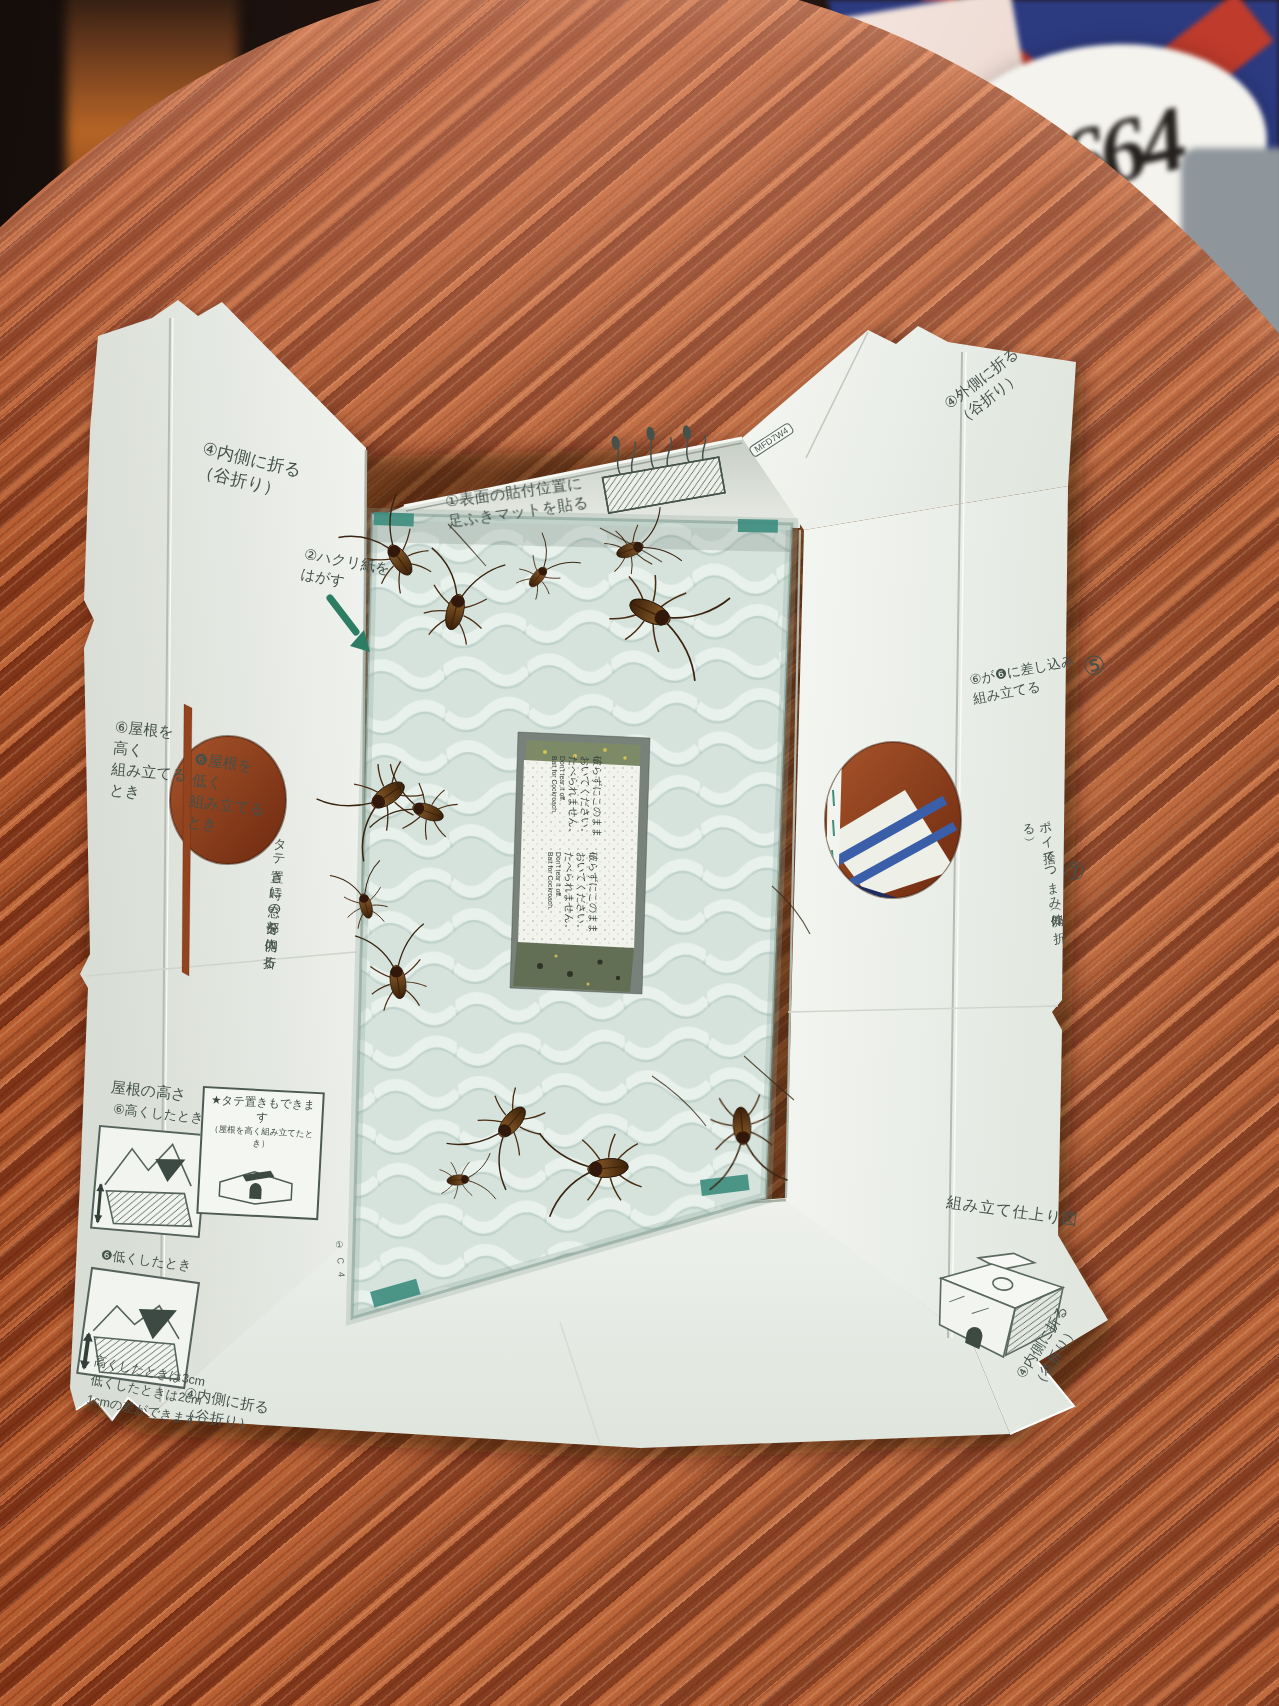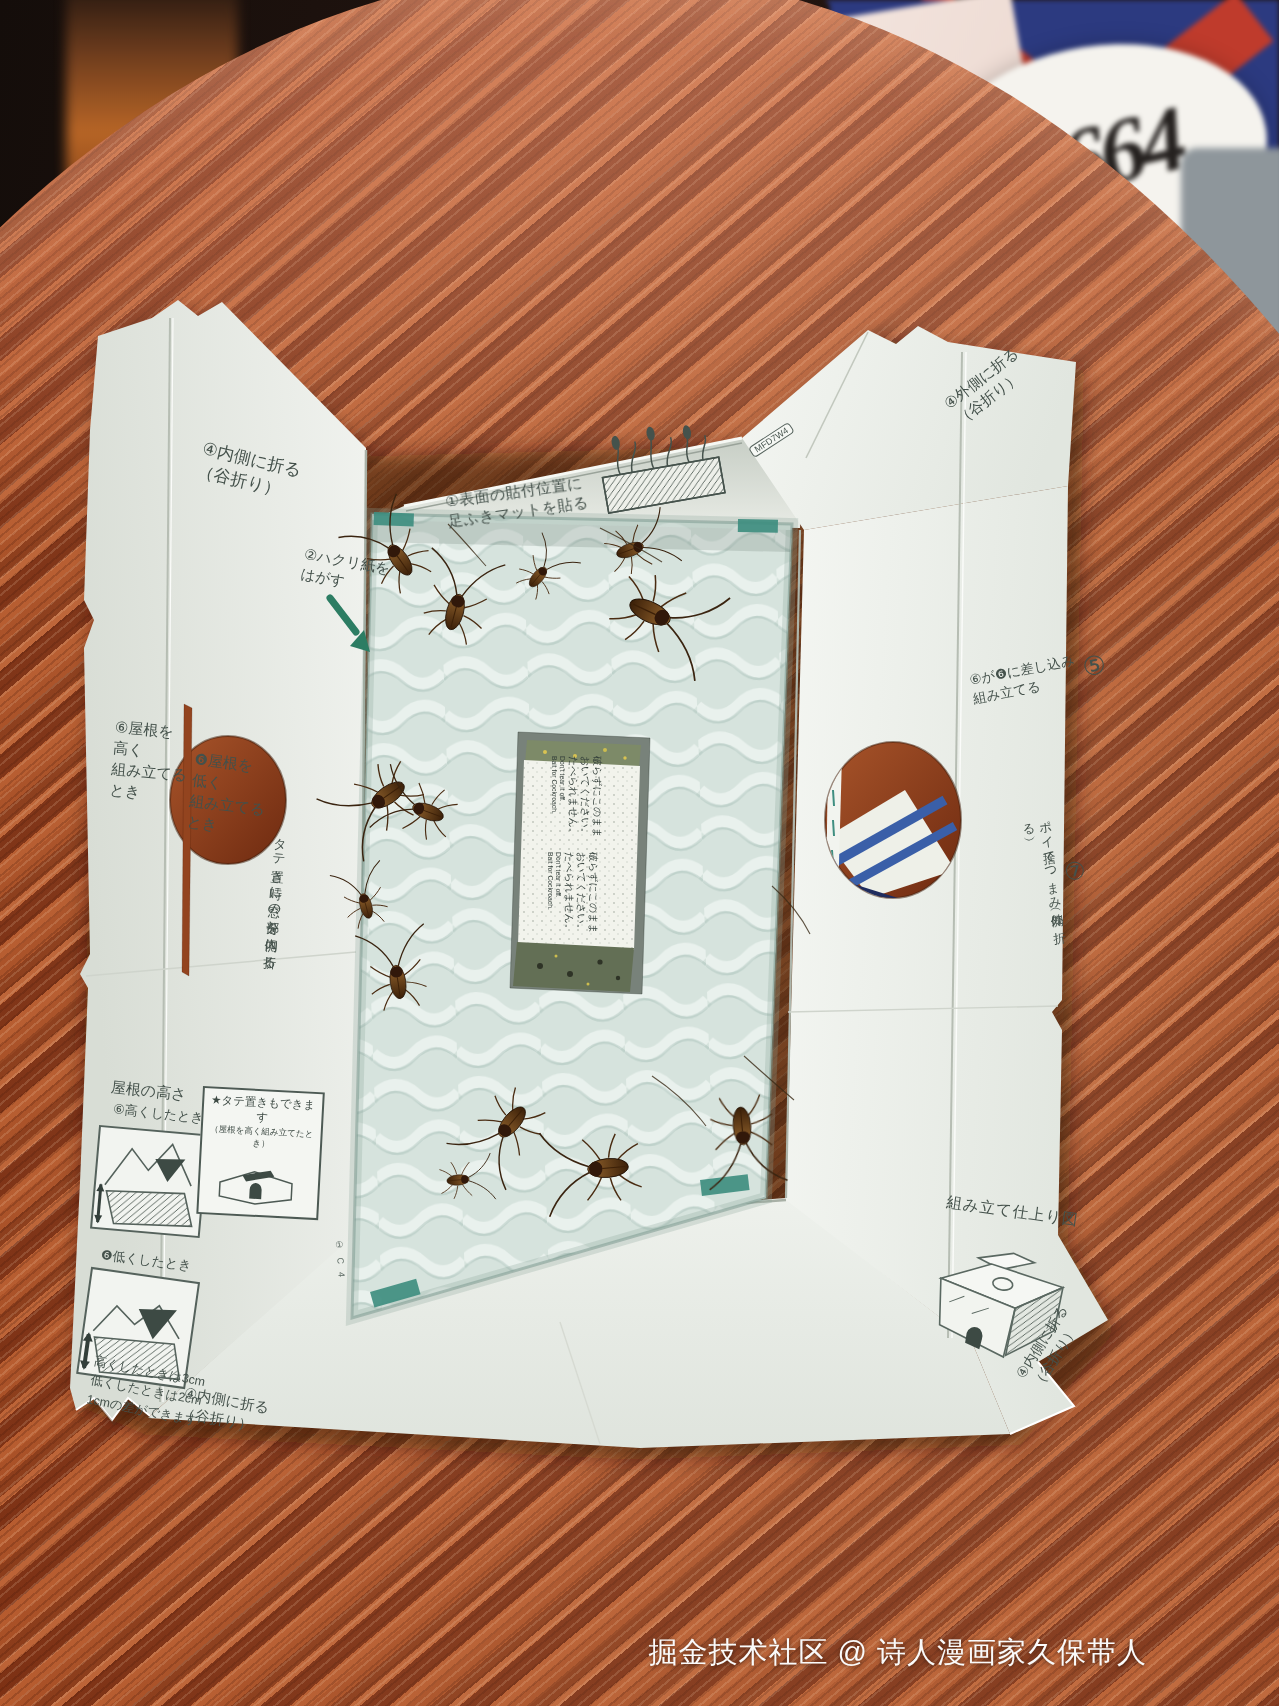--- a/index.html
+++ b/index.html
@@ -380,14 +380,13 @@
   <div class="bait-block bait-b">
     <div class="bait-rot">
       <div class="bj">破らずにこのまま</div>
       <div class="bj">おいてください。</div>
       <div class="bj">たべられません。</div>
       <div class="be">Don't tear it off.</div>
       <div class="be">Bait for Cockroach.</div>
     </div>
   </div>
 
-  <div class="watermark">掘金技术社区 @ 诗人漫画家久保带人</div>
 </div>
 
 </body></html>

